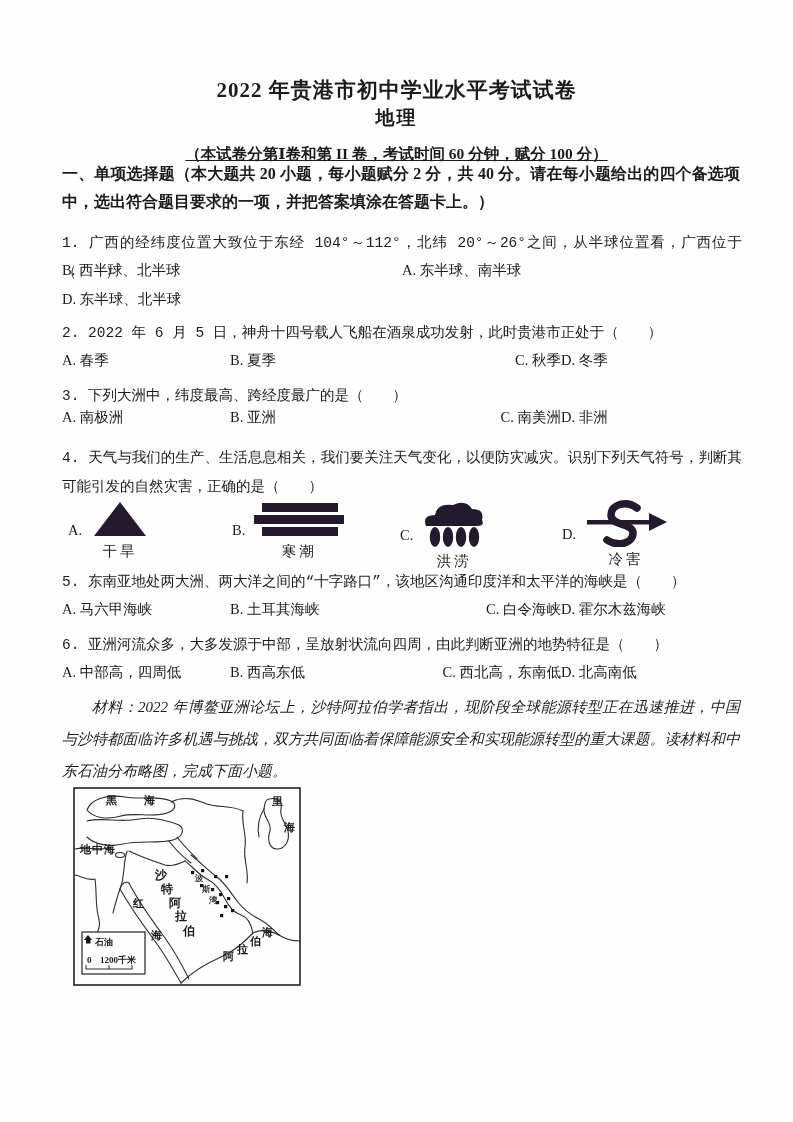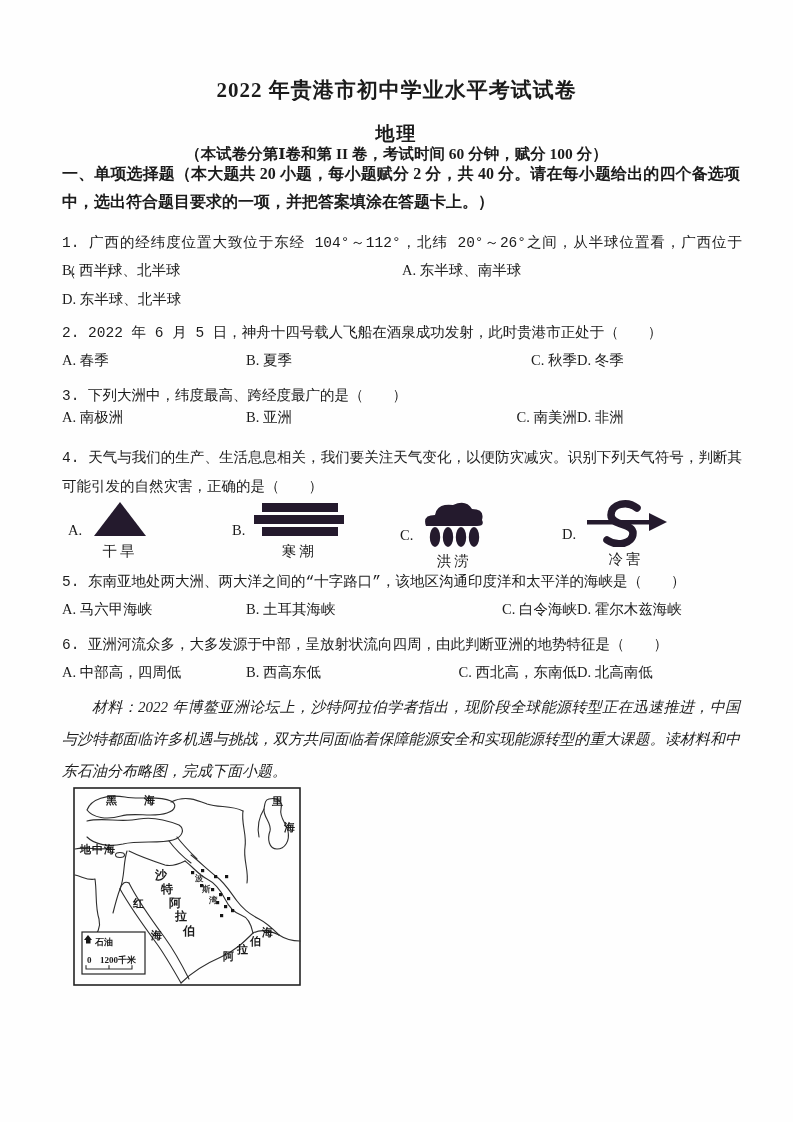--- a/index.html
+++ b/index.html
@@ -5,27 +5,27 @@
   html,body{margin:0;padding:0;background:#ffffff;}
   .page{
     position:relative;width:793px;height:1122px;background:#fefefe;
     font-family:"Liberation Serif","DejaVu Serif",serif;
     color:#1b1b1b;overflow:hidden;
   }
   .abs{position:absolute;}
   .center{left:0;width:793px;text-align:center;}
   .title{font-size:21px;font-weight:bold;letter-spacing:1px;}
   .subject{font-size:19px;font-weight:bold;letter-spacing:2px;}
-  .info{font-size:15.5px;font-weight:bold;}
+  .info{font-size:15.5px;font-weight:bold;text-decoration:underline;}
   .section{left:62px;width:678px;font-size:16px;font-weight:bold;line-height:28px;text-align:justify;}
   .q{left:62px;width:680px;font-size:14.5px;line-height:29px;text-align:justify;font-family:Liberation Mono, monospace;}
   .optrow{left:62px;width:680px;display:flex;font-size:14.5px;}
   .optrow.two .opt{width:340px;}
   .optrow.four .opt:nth-child(1){width:168px;}
-  .optrow.four .opt:nth-child(2){width:166px;margin-left:16px;}
+  .optrow.four .opt:nth-child(2){width:166px;}
   .optrow.four .opt:nth-child(3){width:165px;text-align:right;}
   .wsymrow{left:62px;width:680px;height:66px;}
   .wsym{position:absolute;top:0;display:flex;align-items:center;gap:9px;}
   .wletter{font-size:14.5px;}
   .wcol{display:flex;flex-direction:column;align-items:center;gap:3px;}
   .wcaption{font-size:14.5px;letter-spacing:3px;}
   .wicon{fill:#241a2d;}
   .material{left:62px;width:678px;font-size:15px;line-height:32px;text-align:justify;
     text-indent:2em;font-style:italic;}
   .mapwrap{left:73px;top:787px;width:228px;height:200px;}
@@ -37,21 +37,21 @@
   .ml9{font-size:9px;font-weight:bold;}
   .ml8{font-size:8.5px;fill:#3a3a3a;}
   .moil{fill:#151515;}
 </style>
 </head>
 <body>
 
 <div class="page">
 
   <div class="abs center title" style="top:76px">2022 年贵港市初中学业水平考试试卷</div>
-  <div class="abs center subject" style="top:121px">地理</div>
+  <div class="abs center subject" style="top:105px">地理</div>
   <div class="abs center info" style="top:144px">（本试卷分第Ⅰ卷和第 II 卷，考试时间 60 分钟，赋分 100 分）</div>
   <div class="abs section" style="top:160px">一、单项选择题（本大题共 20 小题，每小题赋分 2 分，共 40 分。请在每小题给出的四个备选项中，选出符合题目要求的一项，并把答案填涂在答题卡上。）</div>
 
   <div class="abs q" style="top:229px">1. 广西的经纬度位置大致位于东经 104°～112°，北纬 20°～26°之间，从半球位置看，广西位于（　　）</div>
   <div class="abs optrow two" style="top:261px">
     <span class="opt">B. 西半球、北半球</span>
     <span class="opt">A. 东半球、南半球</span>
   </div>
   <div class="abs optrow two" style="top:290px">
     <span class="opt">D. 东半球、北半球</span>

